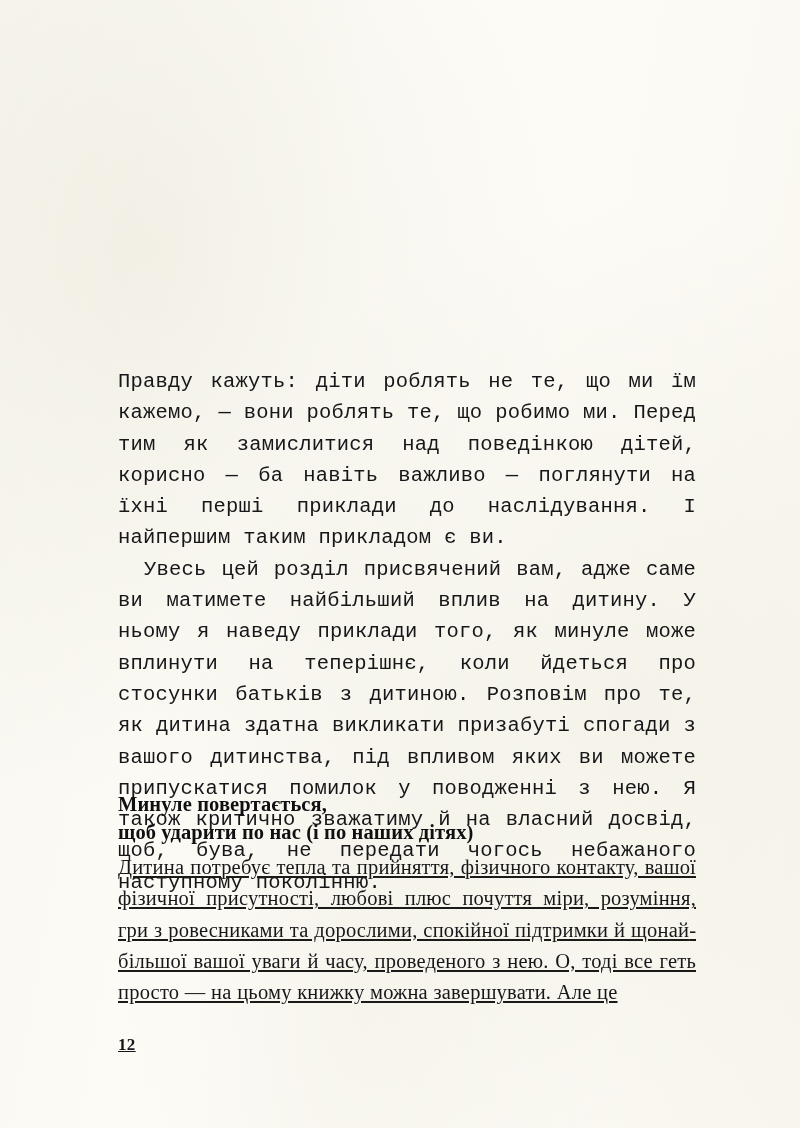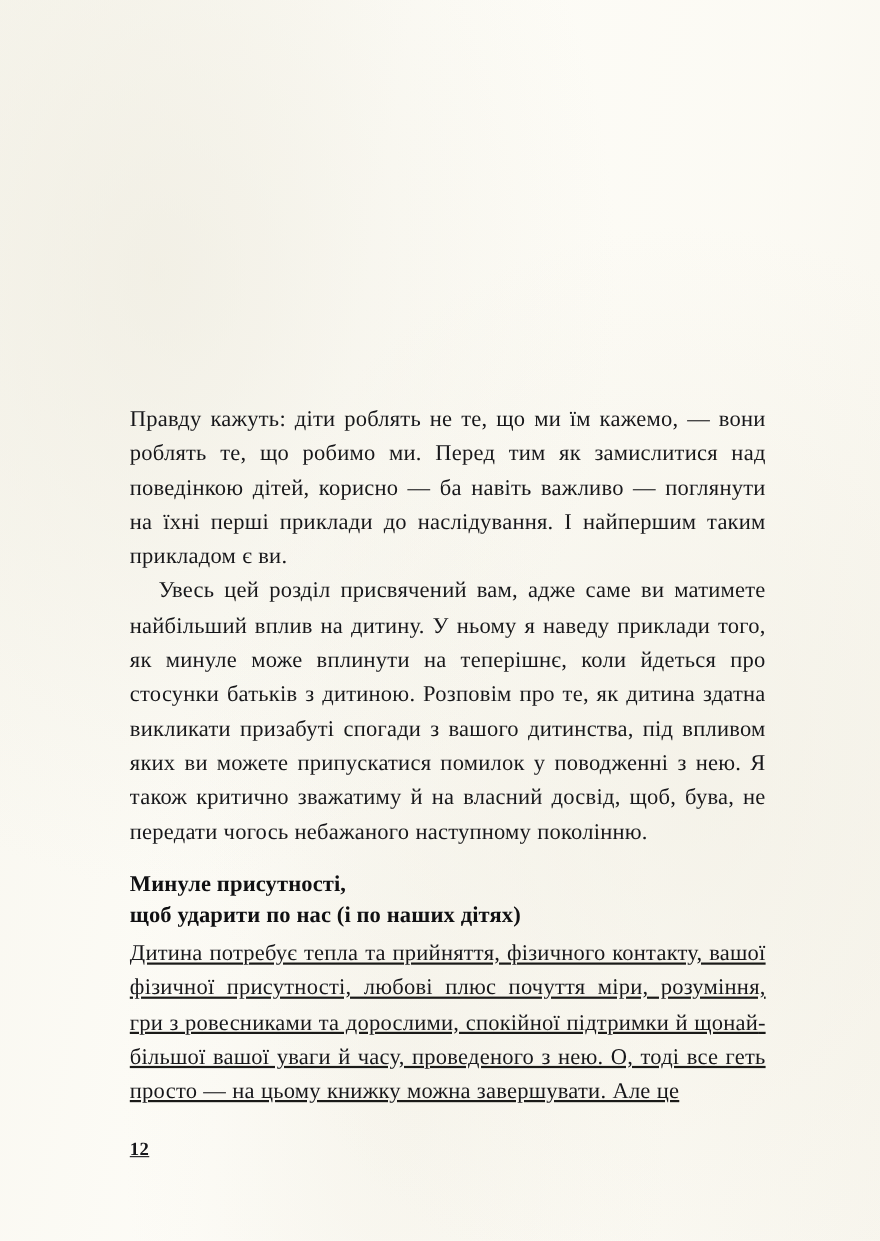--- a/index.html
+++ b/index.html
@@ -31,20 +31,21 @@
       radial-gradient(ellipse at 78% 62%, rgba(238,235,223,0.5) 0%, rgba(253,252,247,0) 50%),
       radial-gradient(ellipse at 45% 88%, rgba(240,237,226,0.45) 0%, rgba(253,252,247,0) 40%),
       linear-gradient(100deg, rgba(246,244,235,0.7) 0%, rgba(253,252,247,0.1) 38%, rgba(250,248,240,0.45) 72%, rgba(244,241,231,0.6) 100%);
     pointer-events: none;
   }
   .text-block {
     position: absolute;
     left: 118px;
     top: 366px;
     width: 578px;
+    font-family: Liberation Mono, monospace;
   }
   p.para {
     margin: 0;
     text-align: justify;
     text-indent: 26px;
     font-size: 20.5px;
     line-height: 31.3px;
     letter-spacing: 0.01em;
     word-spacing: 0.012em;
     hyphens: manual;
@@ -90,21 +91,21 @@
 
 <div class="page">
   <div class="page-texture"></div>
 
   <div class="text-block">
     <p class="para first">Правду кажуть: діти роблять не те, що ми їм кажемо, — вони роблять те, що робимо ми. Перед тим як замислитися над поведінкою дітей, корисно — ба навіть важливо — погляну­ти на їхні перші приклади до наслідування. І найпершим таким прикладом є ви.</p>
     <p class="para">Увесь цей розділ присвячений вам, адже саме ви матимете найбільший вплив на дитину. У ньому я наведу приклади того, як минуле може вплинути на теперішнє, коли йдеться про стосунки батьків з дитиною. Розповім про те, як дитина здат­на викликати призабуті спогади з вашого дитинства, під впли­вом яких ви можете припускатися помилок у поводженні з нею. Я також критично зважатиму й на власний досвід, щоб, бува, не передати чогось небажаного наступному поколінню.</p>
   </div>
 
   <div class="heading-wrap">
-    <div class="section-heading">Минуле присутності,</div>
+    <div class="section-heading">Минуле повертається,</div>
     <div class="section-heading">щоб ударити по нас (і по наших дітях)</div>
   </div>
 
   <div class="lower-block">
     <p class="para first">Дитина потребує тепла та прийняття, фізичного контакту, ва­шої фізичної присутності, любові плюс почуття міри, розуміння, гри з ровесниками та дорослими, спокійної підтримки й щонай­більшої вашої уваги й часу, проведеного з нею. О, тоді все геть просто — на цьому книжку можна завершувати. Але це</p>
   </div>
 
   <div class="page-number">12</div>
 </div>
 

